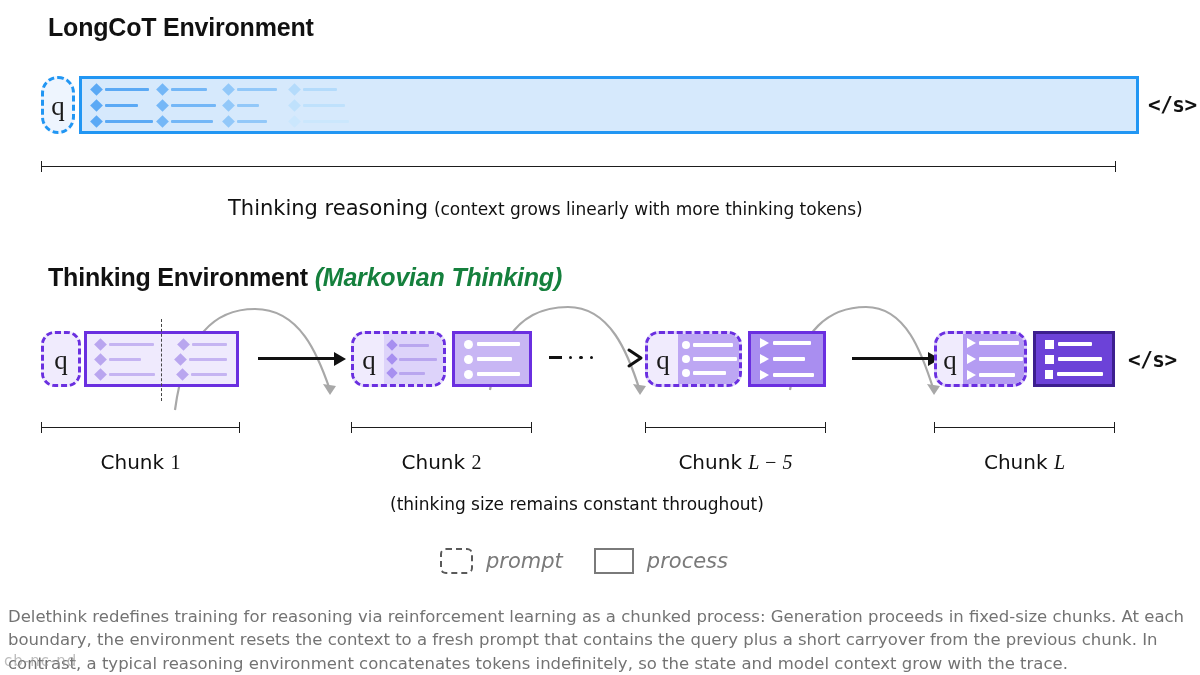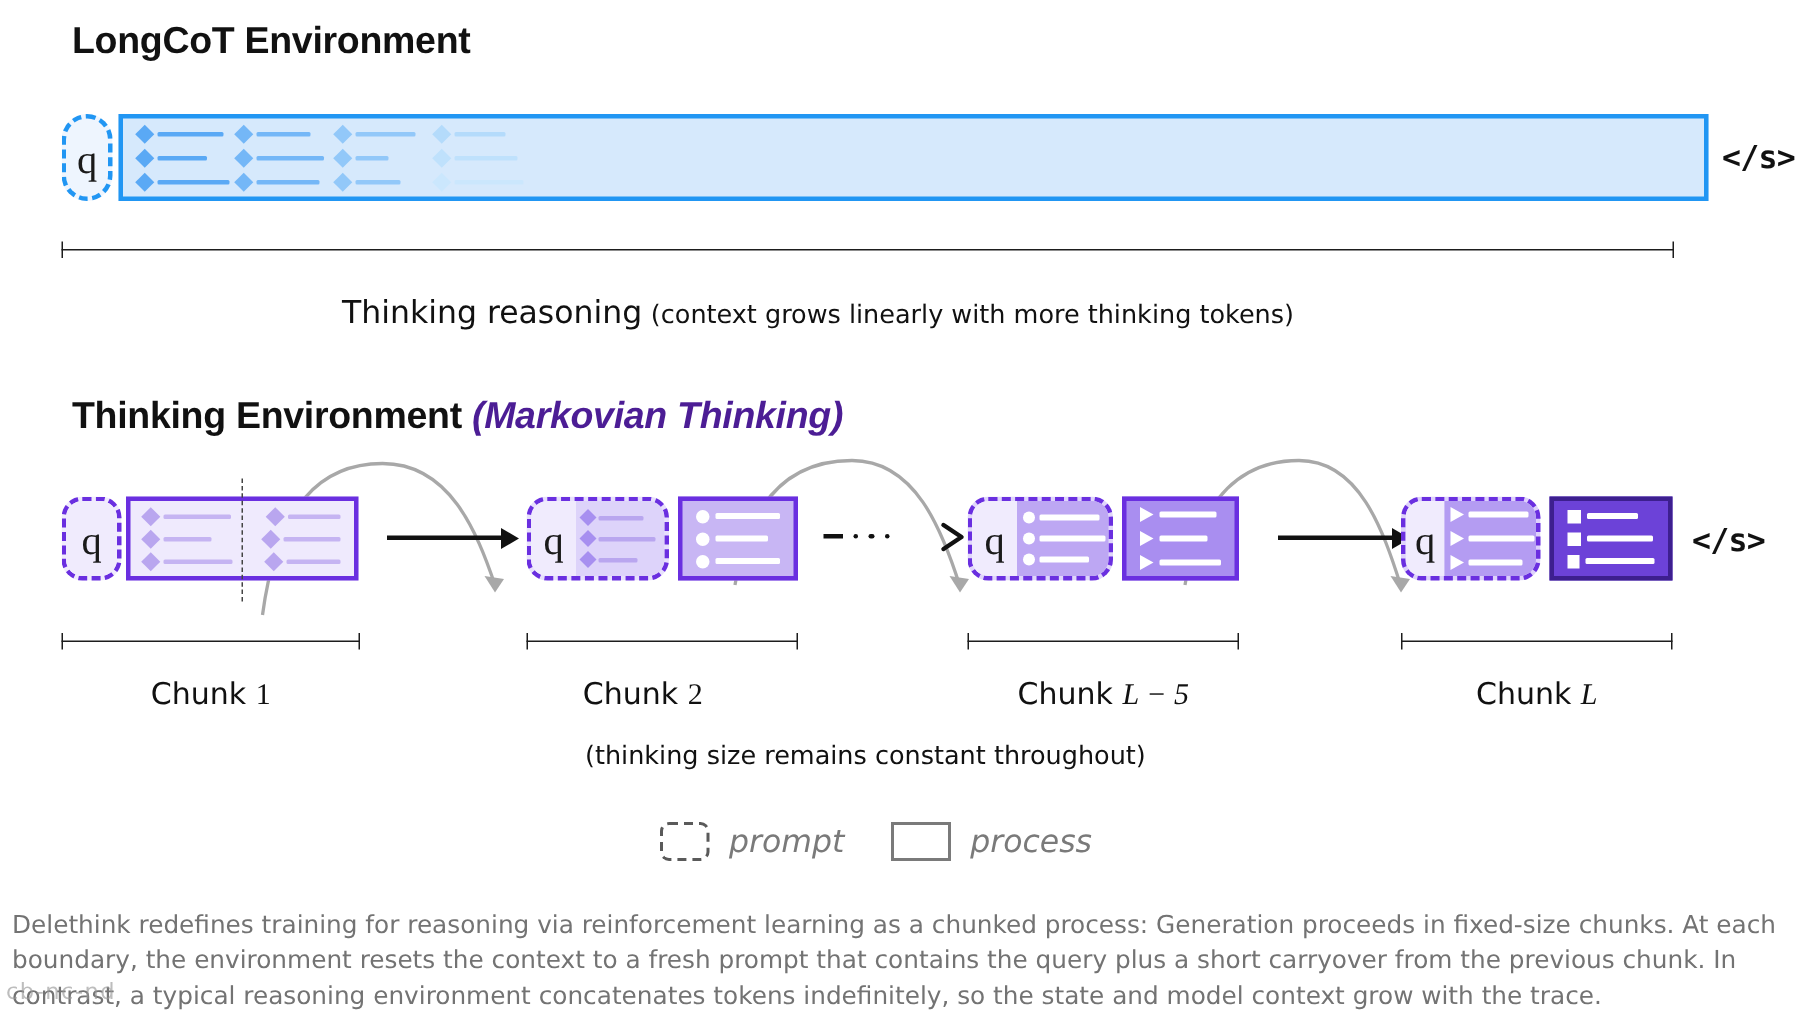--- a/index.html
+++ b/index.html
@@ -9,21 +9,21 @@
   }
   .abs{position:absolute;}
 
   
   .sec-title{
     font-size:25px;font-weight:bold;letter-spacing:-0.2px;color:#111;
     white-space:nowrap;
     margin-left:40px;
   }
   .sec-title .sub{
-    font-weight:bold;font-style:italic;color:#4c1d95;font-size:25px;
+    font-weight:bold;font-style:italic;color:#15803d;font-size:25px;
   }
 
   
   .lc-prompt{
     width:34px;height:58px;border:3px dashed #2196f3;border-radius:17px;
     background:#eef5fe;display:flex;align-items:center;justify-content:center;
     box-sizing:border-box;
   }
   .q-glyph{
     font-family:"Liberation Serif","DejaVu Serif",serif;font-size:27px;color:#1a1a1a;
@@ -382,21 +382,21 @@
 <div class="abs chunk-label" style="left:41px;top:450px;width:199px;">
   <span>Chunk</span>
   <span class="mathnum">1</span>
 </div>
 
 <div class="abs rule" style="left:351px;top:422px;width:181px;">
   <div class="hline"></div>
     <div class="tick l"></div>
     <div class="tick r"></div>
 </div>
-<div class="abs chunk-label" style="left:338px;top:450px;width:181px;">
+<div class="abs chunk-label" style="left:351px;top:450px;width:181px;">
   <span>Chunk</span>
   <span class="mathnum">2</span>
 </div>
 
 <div class="abs rule" style="left:645px;top:422px;width:181px;">
   <div class="hline"></div>
     <div class="tick l"></div>
     <div class="tick r"></div>
 </div>
 <div class="abs chunk-label" style="left:645px;top:450px;width:181px;">

